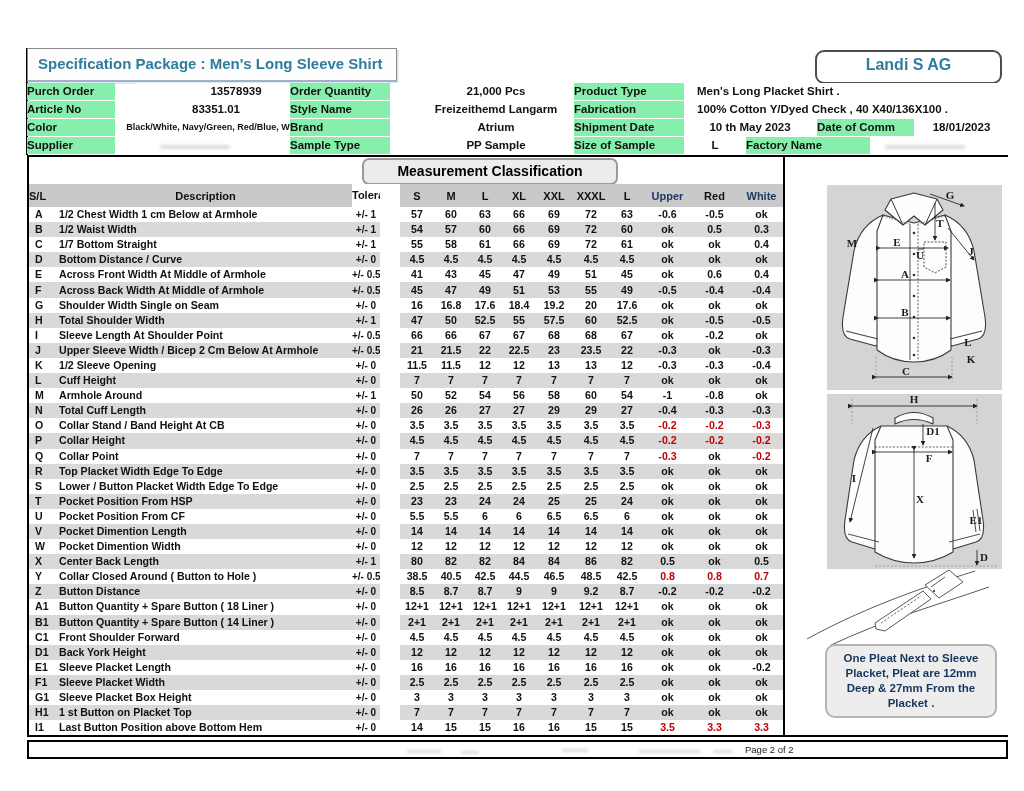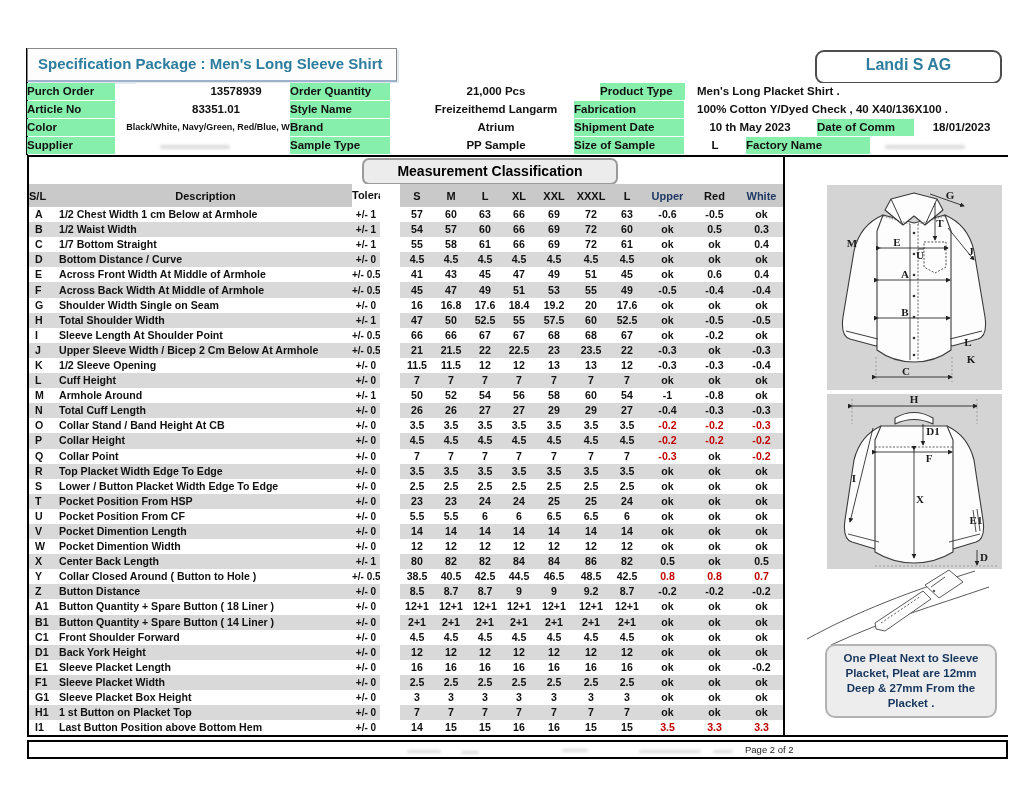--- a/index.html
+++ b/index.html
@@ -77,21 +77,21 @@
 
   <div class="abs title-box">
     <span>Specification Package : Men's  Long Sleeve   Shirt</span>
   </div>
 
   <div class="hrow" style="left:27px;top:83px;width:981px;">
     <div class="hc l" style="left:0;width:88px;">Purch Order</div>
     <div class="hc v" style="left:89px;width:200px;margin-left:20px;">13578939</div>
     <div class="hc l" style="left:263px;width:100px;">Order Quantity</div>
     <div class="hc v" style="left:364px;width:210px;">21,000 Pcs</div>
-    <div class="hc l" style="left:573px;width:110px;">Product Type</div>
+    <div class="hc l" style="left:547px;width:110px;">Product Type</div>
     <div class="hc v" style="left:658px;width:323px;text-align:left;padding-left:12px;">Men's  Long Placket  Shirt .</div>
   </div>
 
   <div class="hrow" style="left:27px;top:101px;width:981px;">
     <div class="hc l" style="left:0;width:88px;">Article No</div>
     <div class="hc v" style="left:89px;width:200px;">83351.01</div>
     <div class="hc l" style="left:263px;width:100px;">Style Name</div>
     <div class="hc v" style="left:364px;width:210px;">Freizeithemd Langarm</div>
     <div class="hc l" style="left:547px;width:110px;">Fabrication</div>
     <div class="hc v" style="left:658px;width:323px;text-align:left;padding-left:12px;">100% Cotton Y/Dyed Check , 40 X40/136X100 .</div>

